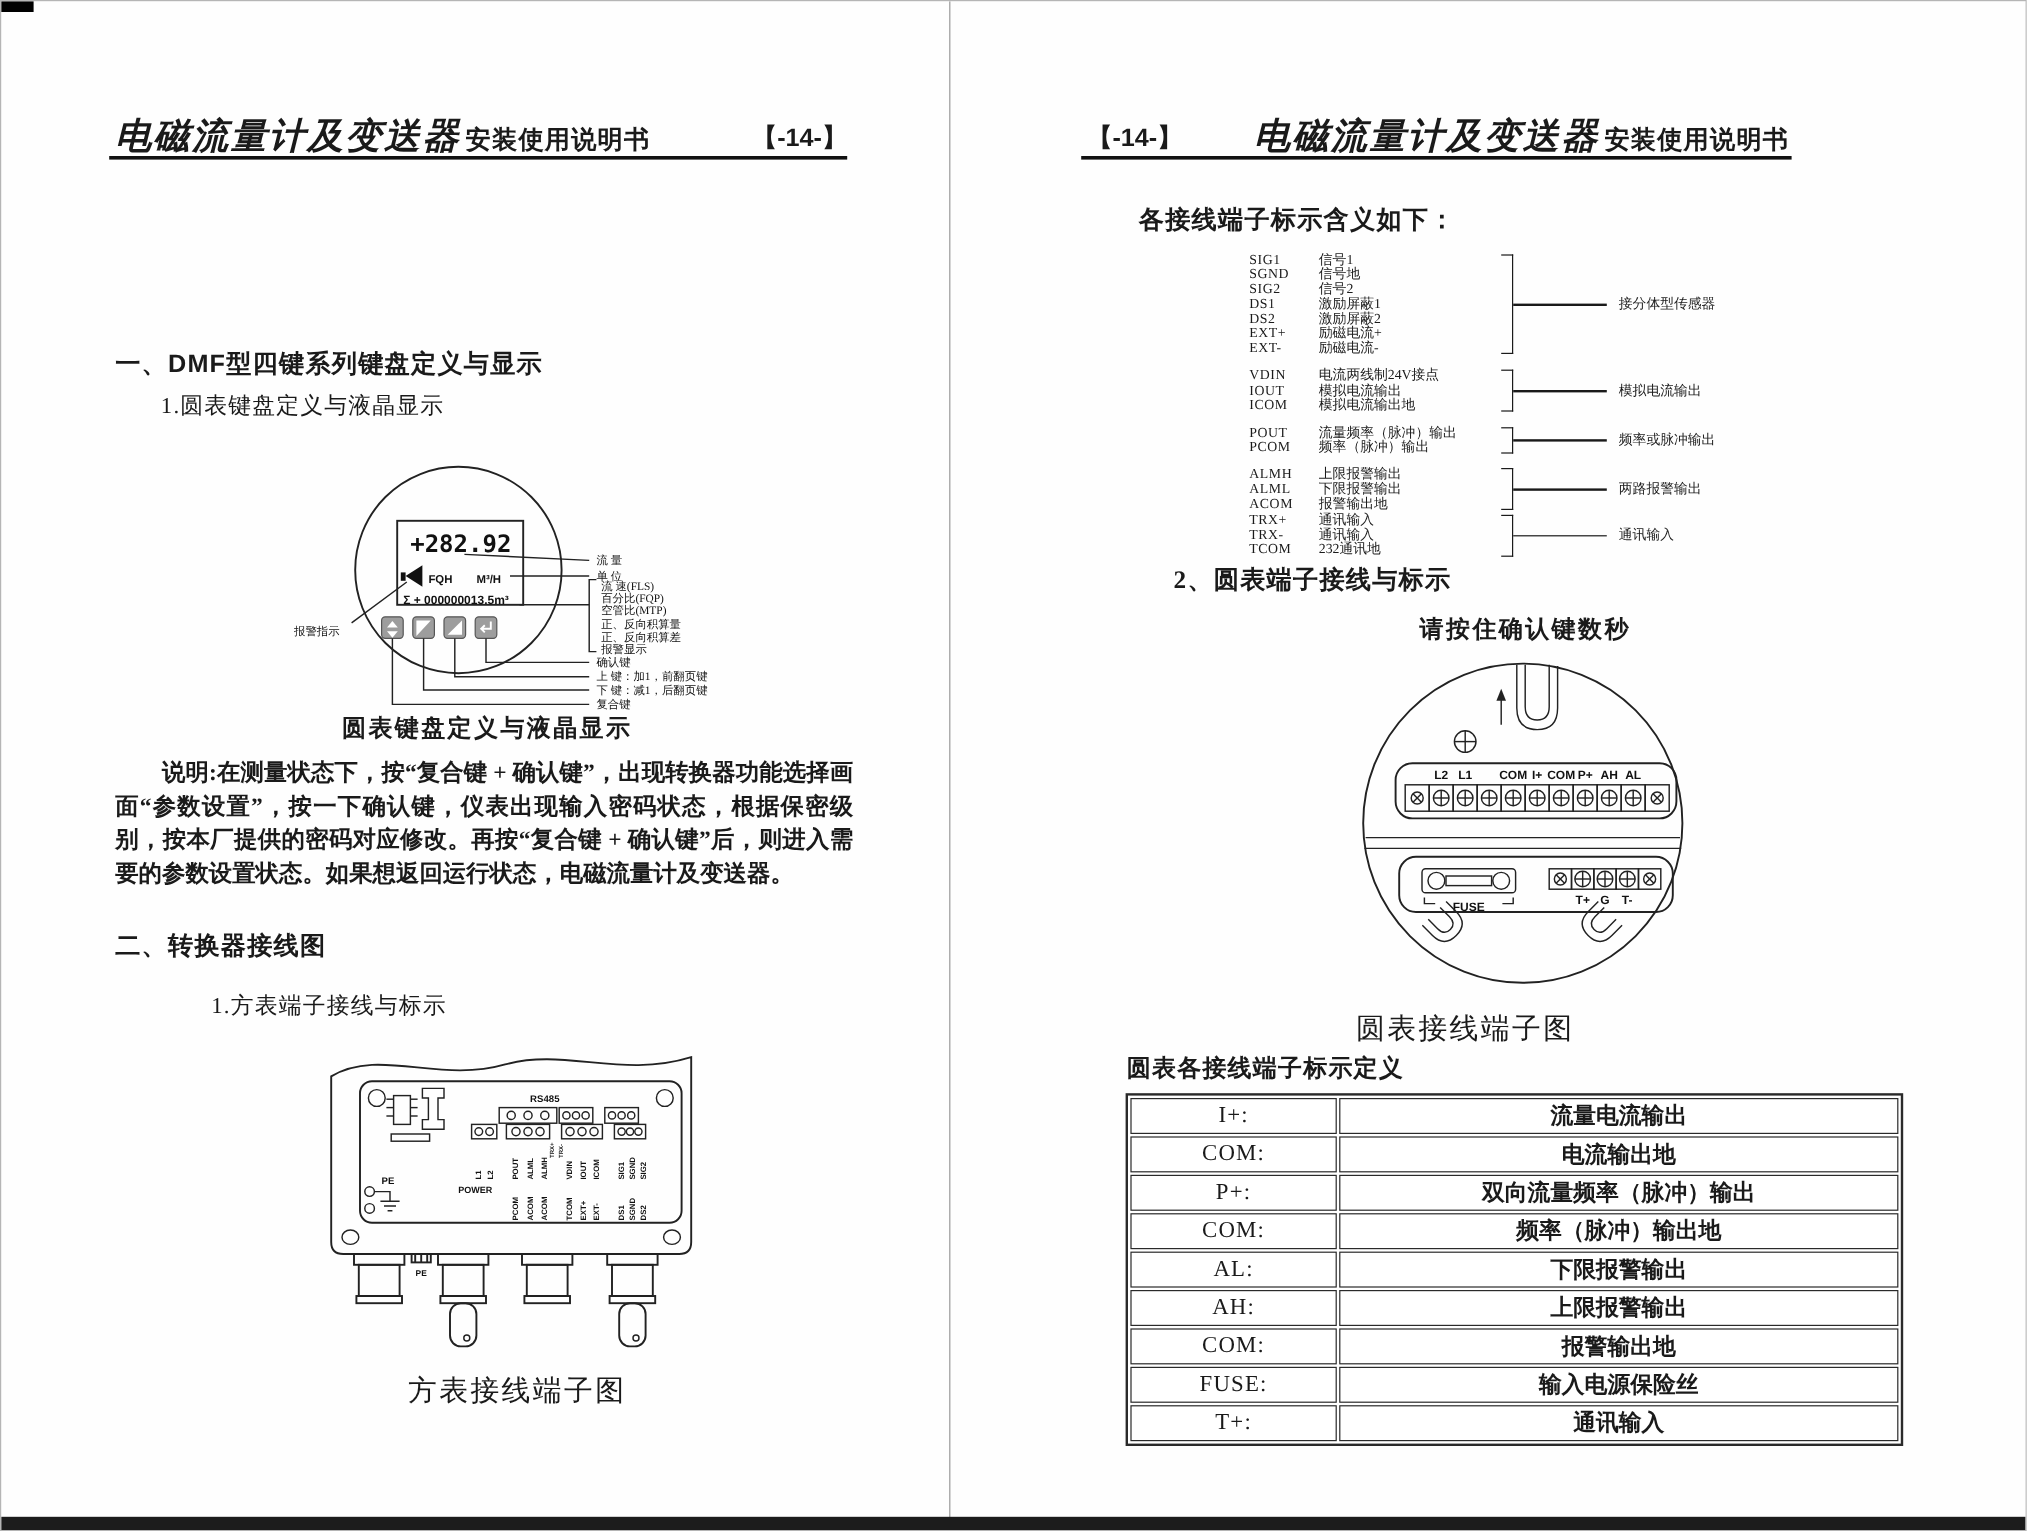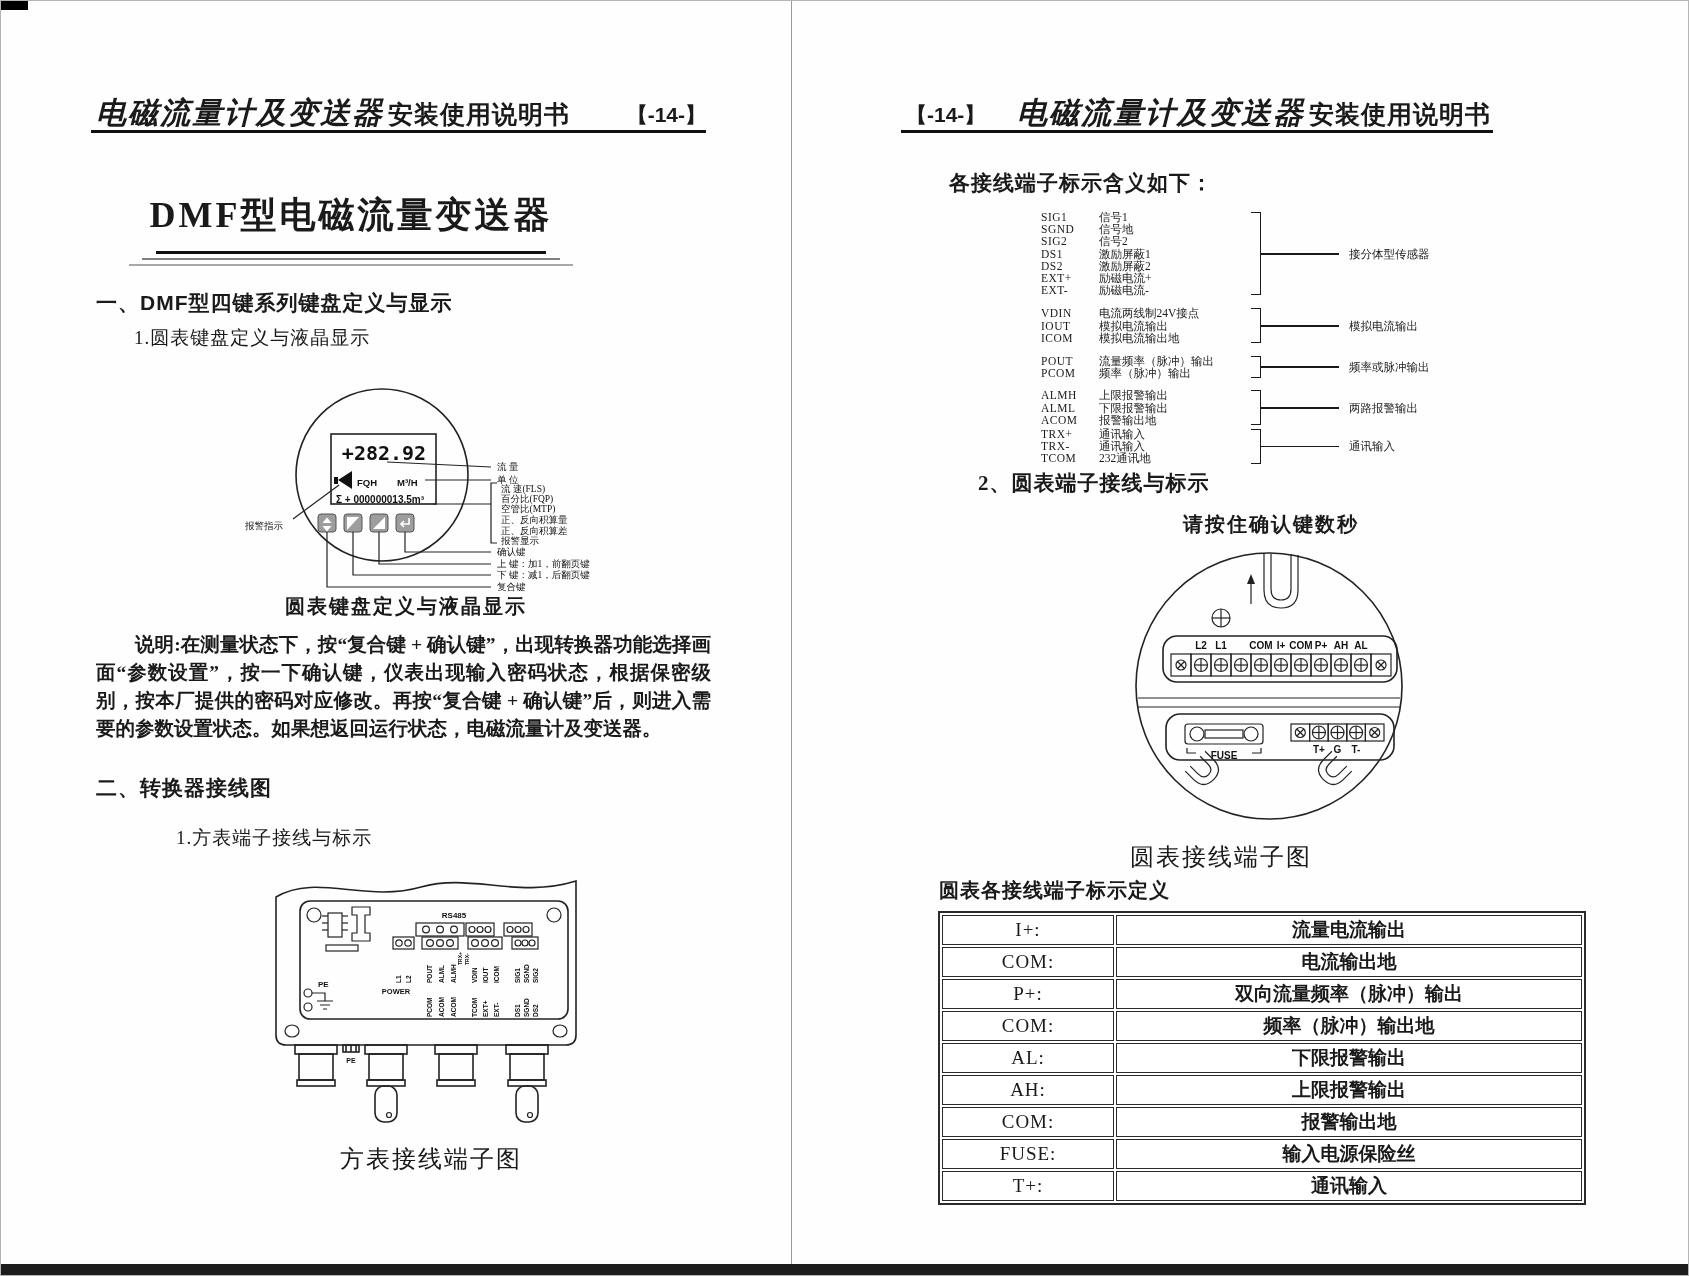--- a/index.html
+++ b/index.html
@@ -2,21 +2,21 @@
 <html><head>
 <meta charset="utf-8">
 <style>
   html,body{margin:0;padding:0;background:#e8e8e8;}
   #canvas{position:relative;width:1689px;height:1276px;background:#fefefe;
           font-family:"Liberation Serif",serif;color:#1a1a1a;overflow:hidden;
           border:1px solid #b5b5b5;box-sizing:border-box;}
   .abs{position:absolute;}
   
   .hdr-title{font-style:italic;font-weight:bold;font-size:30px;letter-spacing:2px;}
-  .hdr-sub{font-weight:bold;font-size:25px;letter-spacing:1px;font-family:Liberation Serif, serif;}
+  .hdr-sub{font-weight:bold;font-size:21px;letter-spacing:1px;font-family:Liberation Serif, serif;}
   .hdr-page{font-weight:bold;font-size:21px;font-family:"Liberation Sans",sans-serif;}
   .hdr-rule{height:3px;background:#111;}
   
   .doc-title{font-weight:bold;font-size:36px;letter-spacing:3px;text-align:center;font-family:"Liberation Serif",serif;}
   .tline{margin:4px auto 0 auto;}
   .sec-h{font-weight:bold;font-size:21px;font-family:"Liberation Sans",sans-serif;letter-spacing:1px;}
   .sub-h{font-size:19px;font-family:"Liberation Serif",serif;letter-spacing:1px;}
   .caption{font-weight:bold;font-size:20px;text-align:center;font-family:"Liberation Sans",sans-serif;letter-spacing:2px;}
   .caption2{font-size:24px;text-align:center;letter-spacing:2px;}
   .para{font-size:19.5px;line-height:28px;text-align:justify;text-indent:2em;font-weight:600;}
@@ -54,26 +54,20 @@
   <div class="abs page-divider"></div>
   <div class="abs bottom-bar"></div>
 
   <div class="abs" style="left:95px;top:92px;width:610px;">
     <span class="hdr-title">电磁流量计及变送器</span>
     <span class="hdr-sub">安装使用说明书</span>
     <span class="hdr-page" style="float:right;margin-top:8px;">【-14-】</span>
   </div>
   <div class="abs hdr-rule" style="left:90px;top:129px;width:615px;"></div>
 
-  <div class="abs" style="left:95px;top:190px;width:510px;">
-    <div class="doc-title">DMF型电磁流量变送器</div>
-    <div class="tline" style="width:390px;height:3px;background:#111;margin-top:11px;"></div>
-    <div class="tline" style="width:418px;height:2px;background:#808080;margin-top:4px;"></div>
-    <div class="tline" style="width:444px;height:2px;background:#a8a8a8;margin-top:4px;"></div>
-  </div>
 
   <div class="abs sec-h" style="left:95px;top:288px;">一、DMF型四键系列键盘定义与显示</div>
   <div class="abs sub-h" style="left:133px;top:324px;">1.圆表键盘定义与液晶显示</div>
 
   <svg class="abs" style="left:140px;top:358px;" width="540" height="270" viewBox="0 0 540 270">
     <circle cx="241" cy="116" r="86" class="ln2"></circle>
     <rect x="190" y="75" width="105" height="70" class="ln2"></rect>
     <text x="243" y="101" text-anchor="middle" style="font-family:'DejaVu Sans Mono',monospace;font-weight:bold;font-size:20px;fill:#111;">+282.92</text>
     <polygon points="197,121 211,112 211,130" fill="#111"></polygon>
     <rect x="193" y="118" width="4" height="7" fill="#111"></rect>

